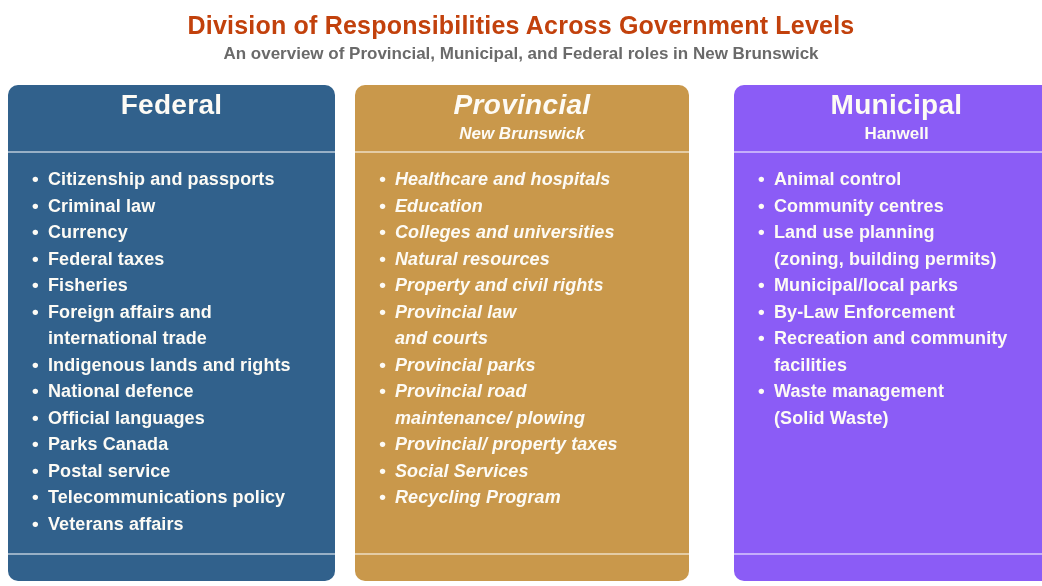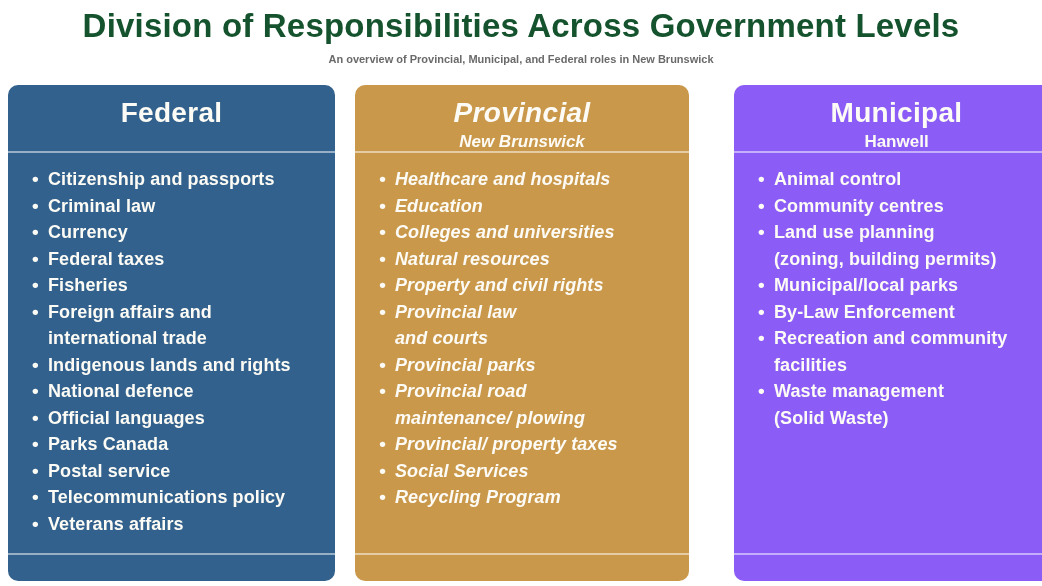--- a/index.html
+++ b/index.html
@@ -12,50 +12,50 @@
     height: 586px;
     background: #ffffff;
     overflow: hidden;
   }
 
   .page-header {
     padding-top: 10px;
     text-align: center;
   }
   .page-title {
-    font-size: 33px;
+    font-size: 25px;
     line-height: 31px;
     font-weight: bold;
-    color: #14532d;
+    color: #c2410c;
     letter-spacing: 0.2px;
   }
   .page-subtitle {
-    margin-top: 8px;
-    font-size: 11px;
+    margin-top: 2px;
+    font-size: 17px;
     line-height: 21px;
     font-weight: bold;
     color: #6a6a6a;
   }
 
   .column {
     position: absolute;
     top: 85px;
     height: 496px;
     border-radius: 10px;
     color: #fdfbf5;
     display: flex;
     flex-direction: column;
   }
   .col-federal   { left: 8px;   width: 327px; }
   .col-provincial{ left: 355px; width: 334px; }
   .col-municipal { left: 710px; width: 325px; }
 
   .col-header {
     height: 68px;
-    padding-top: 12px;
+    padding-top: 4px;
     text-align: center;
     border-bottom: 2px solid rgba(255,255,255,0.5);
     flex: 0 0 auto;
   }
   .col-title {
     font-size: 28px;
     line-height: 32px;
     font-weight: bold;
     letter-spacing: 0.3px;
   }

